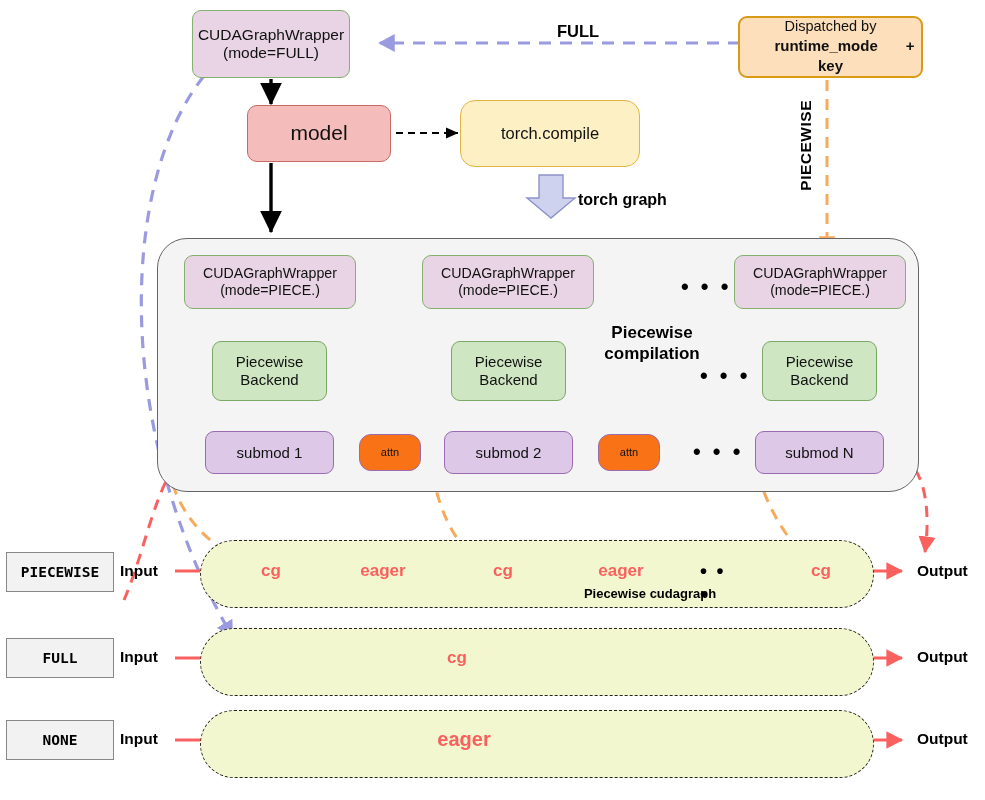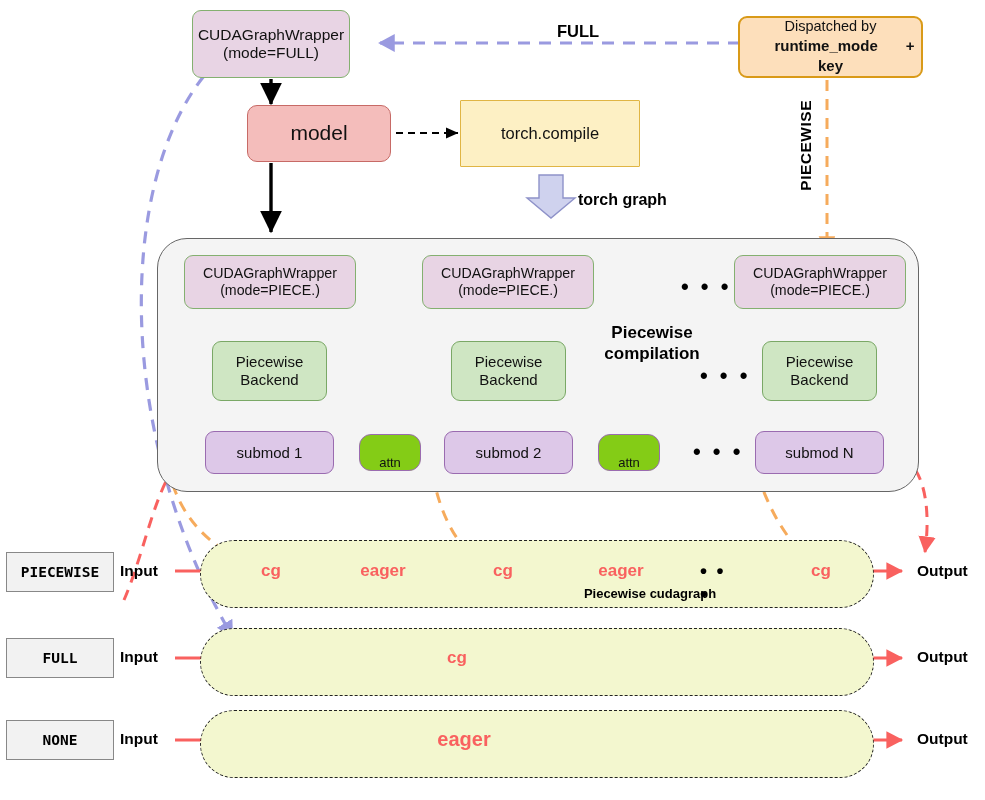--- a/index.html
+++ b/index.html
@@ -11,31 +11,31 @@
   .node{position:absolute;box-sizing:border-box;display:flex;align-items:center;
         justify-content:center;text-align:center;line-height:1.18;z-index:3;}
 
   
   .wrap-full{background:#e8d4e4;border:1.6px solid #84b070;border-radius:9px;
              font-size:15.5px;color:#111;}
   .wrap-piece{background:#e8d4e4;border:1.6px solid #84b070;border-radius:9px;
               font-size:14.2px;color:#111;}
   .model-box{background:#f4bdbb;border:1.6px solid #c76a66;border-radius:10px;
              font-size:21px;color:#111;}
-  .compile-box{background:#fdf0c4;border:1.8px solid #e0b544;border-radius:1px;
+  .compile-box{background:#fdf0c4;border:1.8px solid #e0b544;border-radius:15px;
                font-size:16.5px;color:#111;}
   .dispatch-box{background:#fddfbb;border:2.4px solid #d99a18;border-radius:9px;
                 font-size:14.5px;color:#111;line-height:1.3;align-items:flex-end;}
   .dispatch-box b{font-size:15px;margin-left:28px;}
   .pw-backend{background:#cfe6c3;border:1.6px solid #7aa866;border-radius:9px;
               font-size:15px;color:#111;}
   .submod{background:#ddc8e8;border:1.5px solid #9a6bb0;border-radius:9px;
           font-size:15px;color:#111;}
-  .attn{background:#84cc16;border:1.5px solid #9a6bb0;border-radius:12px;
-        font-size:13px;color:#111;align-items:flex-end;}
+  .attn{background:#f97316;border:1.5px solid #9a6bb0;border-radius:12px;
+        font-size:11px;color:#111;}
 
   .panel{position:absolute;background:#f4f4f4;border:1.7px solid #666;
          border-radius:30px;z-index:1;}
   .panel-title{position:absolute;font-size:17px;font-weight:bold;color:#000;
                text-align:center;line-height:1.25;z-index:4;}
 
   .dots{position:absolute;font-size:22px;font-weight:bold;color:#000;
         letter-spacing:3px;z-index:4;line-height:1;}
 
   .mode-tag{position:absolute;box-sizing:border-box;background:#f2f2f2;

